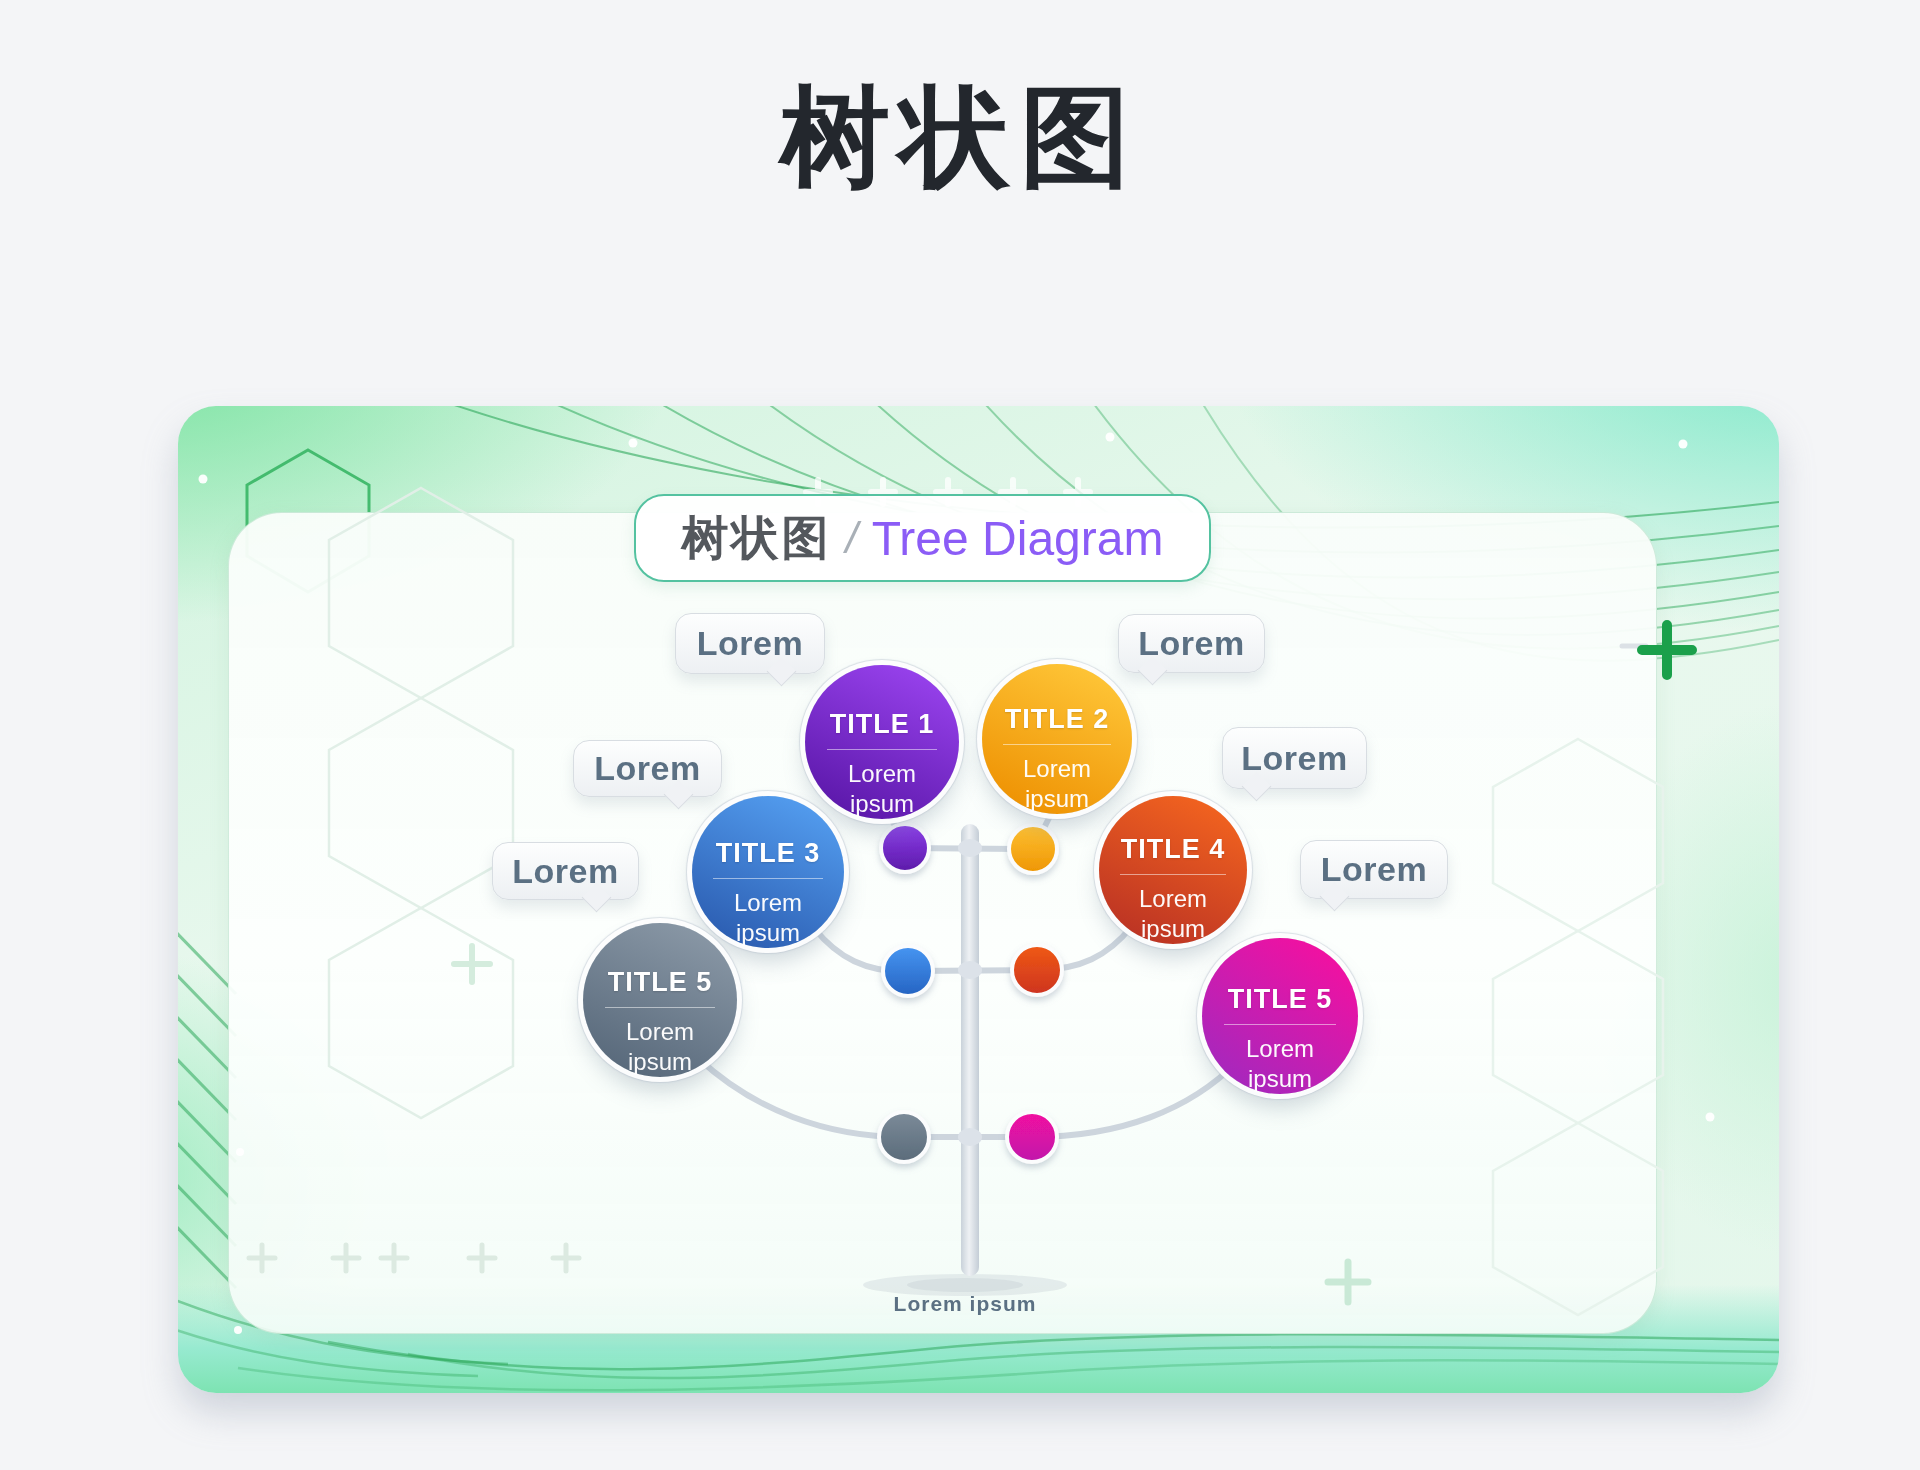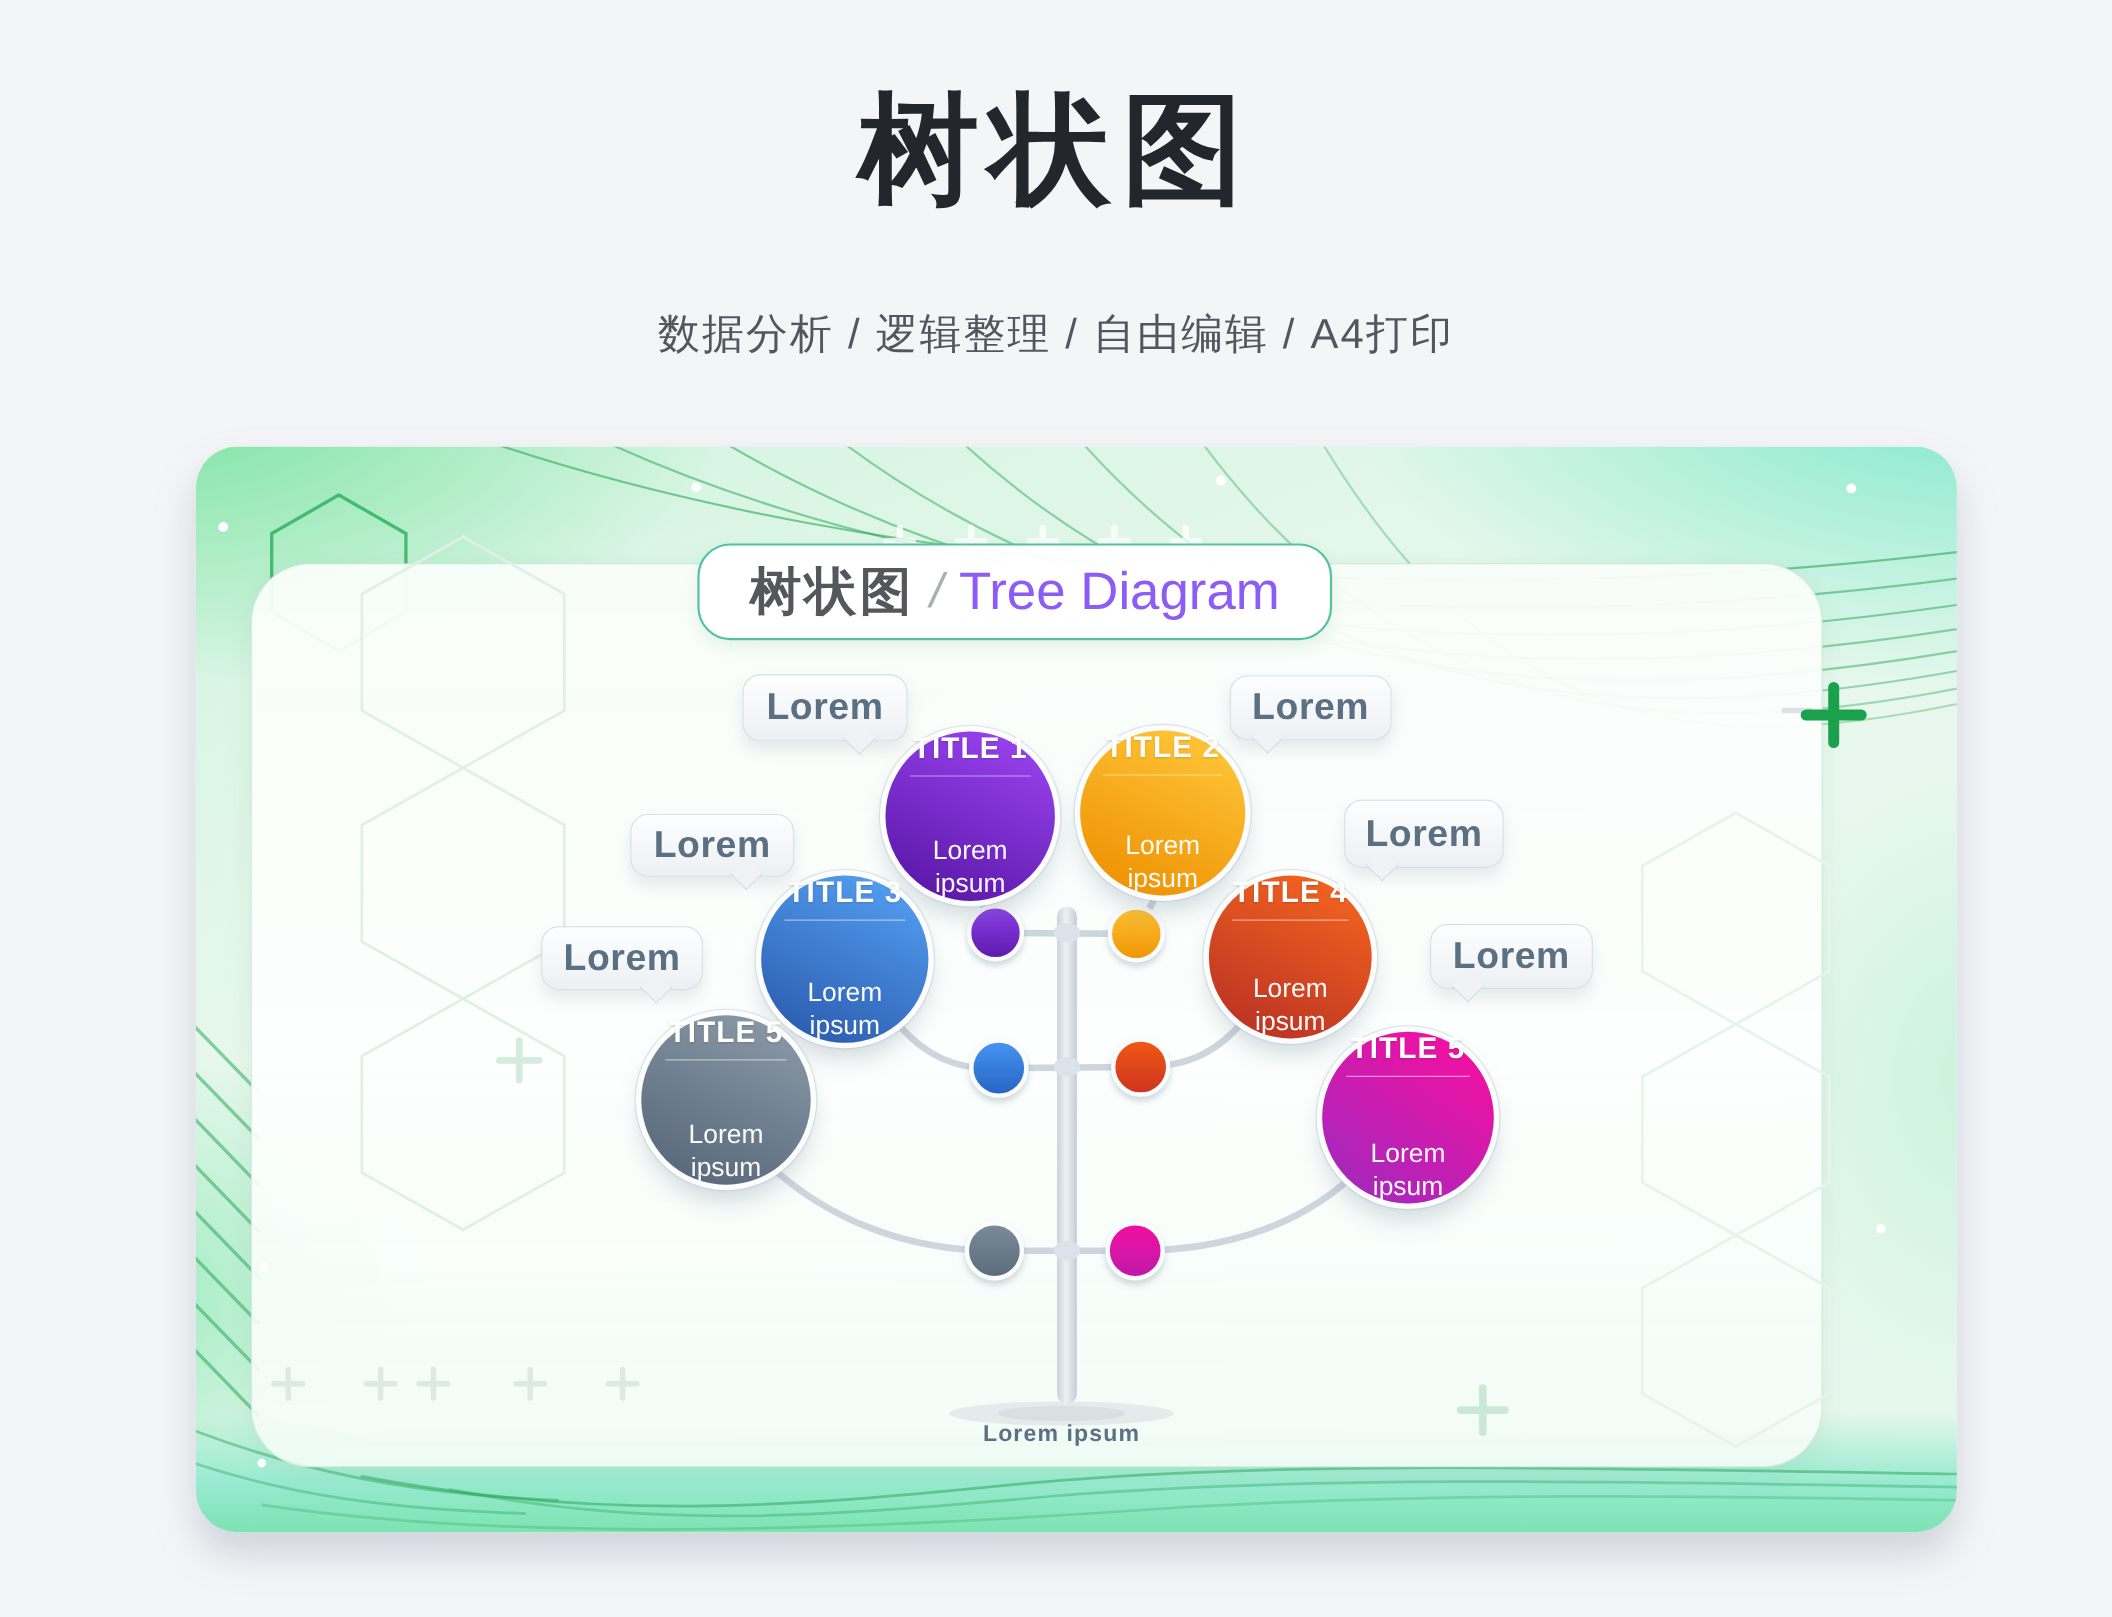--- a/index.html
+++ b/index.html
@@ -32,21 +32,21 @@
 
   .header-pill{position:absolute;left:456px;top:88px;width:573px;height:84px;z-index:3;
     background:rgba(255,255,255,.96);border:2px solid #54c2a0;border-radius:30px;
     display:flex;align-items:center;justify-content:center;gap:14px;
     box-shadow:0 6px 14px rgba(120,180,150,.16);}
   .header-cn{font-size:47px;font-weight:bold;color:#54585d;letter-spacing:3px;}
   .header-sep{font-size:44px;color:#a9b0b7;font-style:italic;}
   .header-en{font-size:48px;color:#8b5cf6;}
 
   .node{position:absolute;border-radius:50%;z-index:3;display:flex;flex-direction:column;
-    align-items:center;justify-content:space-between;color:#fff;text-align:center;
+    align-items:center;justify-content:flex-end;color:#fff;text-align:center;
     box-shadow:0 0 0 5px rgba(255,255,255,.93), 0 0 1px 6px rgba(185,196,207,.5), 0 14px 22px rgba(108,128,150,.3);}
   .node-title{font-size:27px;font-weight:bold;letter-spacing:1px;padding-bottom:9px;margin-bottom:9px;
     border-bottom:1px solid rgba(255,255,255,.5);width:72%;text-shadow:0 1px 2px rgba(0,0,0,.15);}
   .node-body{font-size:24px;width:86px;line-height:1.25;opacity:.97;}
   .node1{left:627px;top:259px;width:154px;height:154px;background:linear-gradient(205deg,#9b44f0 5%,#5a17a8 92%);}
   .node2{left:804px;top:258px;width:150px;height:150px;background:linear-gradient(205deg,#ffc83a 5%,#ee9102 92%);}
   .node3{left:514px;top:390px;width:152px;height:152px;background:linear-gradient(205deg,#55a0f2 5%,#2b5cb0 92%);}
   .node4{left:921px;top:390px;width:148px;height:148px;background:linear-gradient(205deg,#f3641f 8%,#b93124 94%);}
   .node5{left:405px;top:517px;width:154px;height:154px;background:linear-gradient(205deg,#8c9aa8 5%,#57687a 92%);}
   .node6{left:1024px;top:532px;width:156px;height:156px;background:linear-gradient(215deg,#f410a0 10%,#9e2ac0 96%);}
@@ -68,21 +68,20 @@
   .b6{left:1122px;top:434px;width:146px;height:57px;}
 
   .trunk-label{position:absolute;left:687px;top:886px;width:200px;z-index:3;text-align:center;
     font-size:21px;font-weight:bold;color:#5b7083;letter-spacing:1px;}
 </style>
 </head>
 <body>
 
 <div class="page">
   <div class="page-title">树状图</div>
-  <div class="page-subtitle">数据分析 / 逻辑整理 / 自由编辑 / A4打印</div>
 
   <div class="card">
 
     <svg class="decor" viewBox="0 0 1601 987">
       <g stroke="#2fa95c" fill="none" stroke-width="2">
         <path d="M 250 -10 C 620 120, 1150 150, 1601 96" opacity=".6"></path>
         <path d="M 360 -10 C 700 150, 1180 175, 1601 120" opacity=".55"></path>
         <path d="M 470 -10 C 780 180, 1210 200, 1601 144" opacity=".55"></path>
         <path d="M 580 -10 C 860 205, 1240 222, 1601 166" opacity=".5"></path>
         <path d="M 690 -10 C 940 225, 1270 242, 1601 186" opacity=".5"></path>

